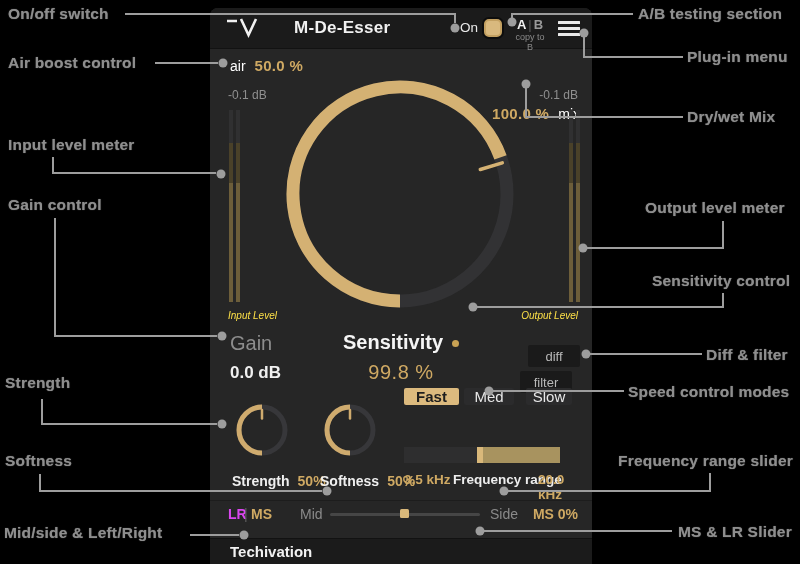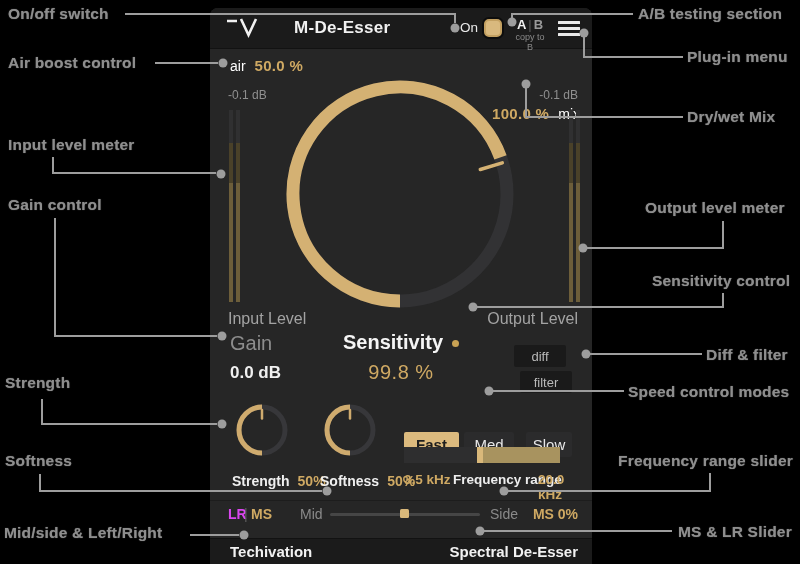--- a/index.html
+++ b/index.html
@@ -43,43 +43,43 @@
   .goldval{font-size:15px;color:#cfa963;font-weight:700;letter-spacing:.3px;}
   .peak{font-size:12px;color:#909090;}
   .peakL{left:18px;top:80px;} .peakR{right:14px;top:80px;}
   
   .meter{width:11px;height:192px;}
   .meterL{left:19px;top:102px;} .meterR{left:359px;top:102px;}
   .meter .bar{position:absolute;top:0;width:4px;height:100%;background:#303031;}
   .meter .b1{left:0;} .meter .b2{left:7px;}
   .meter .dim{position:absolute;left:0;top:33px;width:100%;height:40px;background:#4a4129;}
   .meter .bright{position:absolute;left:0;top:73px;width:100%;height:119px;background:#6d5e3a;}
-  .lvl{font-size:16px;color:#a3a3a3;}
+  .lvl{font-size:10px;color:#fde047;font-style:italic;}
   .lvlL{left:18px;top:302px;} .lvlR{right:14px;top:302px;}
   
   .bigknob{left:75px;top:71px;width:230px;height:230px;cursor:pointer;}
   
   .gainlbl{left:20px;top:324px;font-size:20px;color:#8d8d8d;}
   .gainval{left:20px;top:355px;font-size:17px;font-weight:700;color:#f0f0f0;}
   .senslbl{left:0;right:0;top:323px;text-align:center;font-size:20px;font-weight:700;color:#f5f5f5;}
   .sens-dot{display:inline-block;width:7px;height:7px;border-radius:50%;background:#c9a254;margin-left:9px;vertical-align:middle;}
   .sensval{left:0;right:0;top:353px;text-align:center;font-size:20px;color:#cfa963;letter-spacing:.5px;}
   
   .sbtn{width:52px;height:22px;background:#1a1a1a;color:#b9b9b9;font-size:13px;
         display:flex;align-items:center;justify-content:center;border-radius:2px;cursor:pointer;}
-  .btn-diff{left:304px;top:337px;} .btn-filter{left:310px;top:363px;}
+  .btn-diff{left:318px;top:337px;} .btn-filter{left:310px;top:363px;}
   
   .knob{width:56px;height:56px;cursor:pointer;}
   .knob-strength{left:24px;top:394px;} .knob-softness{left:112px;top:394px;}
   .kl-row{top:465px;display:flex;gap:8px;align-items:baseline;}
   .klr-strength{left:22px;} .klr-softness{left:110px;}
   .klbl{font-size:14px;font-weight:700;color:#efefef;}
   .kval{font-size:14px;font-weight:700;color:#cfa963;}
   
-  .spd{height:25px;display:flex;align-items:center;justify-content:center;font-size:15px;border-radius:2px;cursor:pointer;top:424px;}
+  .spd{height:17px;display:flex;align-items:center;justify-content:center;font-size:15px;border-radius:2px;cursor:pointer;top:380px;}
   .spd-fast{left:194px;width:55px;background:#dcba7e;color:#1e1e1e;font-weight:700;}
   .spd-med{left:254px;width:50px;background:#2b2b2c;color:#e8e8e8;}
   .spd-slow{left:316px;width:46px;background:#2b2b2c;color:#e8e8e8;}
   
   .fslider{left:194px;top:439px;width:156px;height:16px;cursor:pointer;}
   .fs-track{position:absolute;left:0;top:0;width:73px;height:16px;background:#2e2e2f;}
   .fs-handle{position:absolute;left:73px;top:0;width:6px;height:16px;background:#d9b87a;cursor:ew-resize;}
   .fs-fill{position:absolute;left:79px;top:0;width:77px;height:16px;background:#a8935f;}
   .freqlbl{top:464px;font-size:13.5px;}
   .fq-low{left:194px;color:#cfa963;font-weight:700;}
@@ -222,21 +222,20 @@
   <span class="abs msrow ms-sep">|</span>
   <span class="abs msrow ms-ms">MS</span>
   <span class="abs msrow ms-mid">Mid</span>
   <div class="abs ms-track"></div>
   <div class="abs ms-handle"></div>
   <span class="abs msrow ms-side">Side</span>
   <span class="abs msrow ms-val">MS 0%</span>
 
   <div class="abs ftr"></div>
   <div class="abs ftr-brand">Techivation</div>
-  <div class="abs ftr-prod">Spectral De-Esser</div>
 </div>
 
 <svg class="overlay" width="800" height="564" viewBox="0 0 800 564">
   <g fill="none" stroke="#9d9d9d" stroke-width="2">
     <polyline points="125,14 455,14 455,23"></polyline>
     <polyline points="155,63 218,63"></polyline>
     <polyline points="53,157 53,173 216,173"></polyline>
     <polyline points="55,218 55,336 217,336"></polyline>
     <polyline points="42,399 42,424 217,424"></polyline>
     <polyline points="40,474 40,491 322,491"></polyline>

